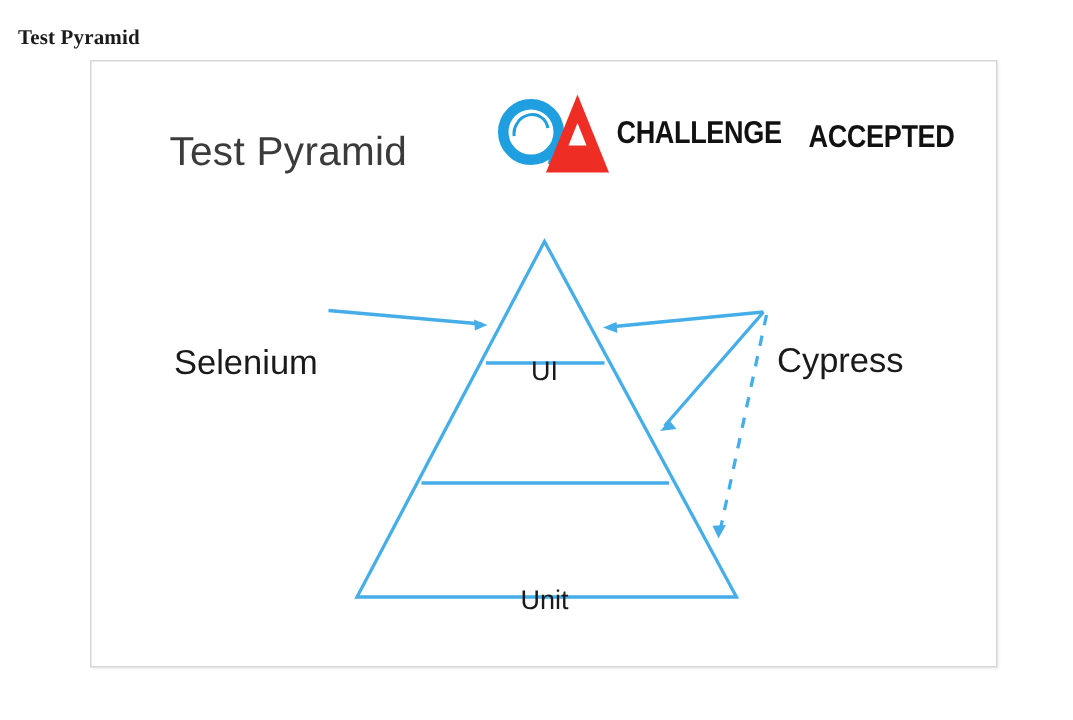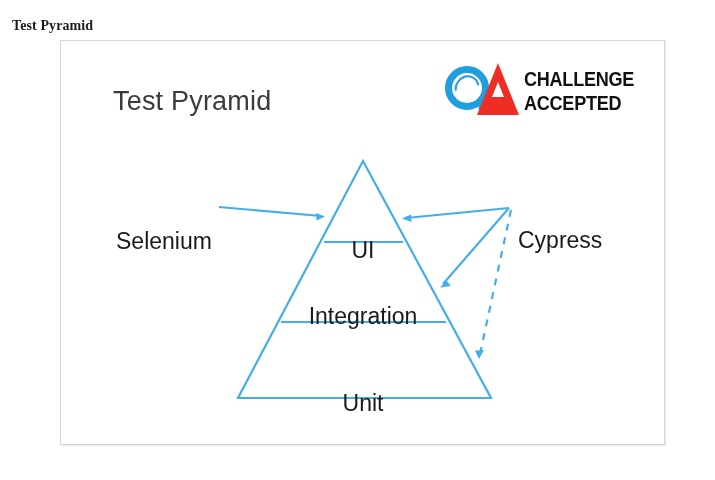--- a/index.html
+++ b/index.html
@@ -119,21 +119,21 @@
     left: 49px;
     top: 20px;
     width: 0;
     height: 0;
     border-left: 6px solid transparent;
     border-right: 6px solid transparent;
     border-bottom: 15px solid #ffffff;
   }
   .logo-text {
     display: flex;
-    flex-direction: column;
+    flex-direction: row;
     align-items: flex-start;
     margin-left: 1px;
     line-height: 1.0;
   }
   .logo-text span {
     font-family: "Liberation Sans Narrow", "Liberation Sans", sans-serif;
     font-weight: bold;
     font-size: 21px;
     color: #111111;
     letter-spacing: -0.3px;
@@ -146,21 +146,21 @@
   .diagram {
     position: absolute;
     left: 0;
     top: 0;
     width: 605px;
     height: 405px;
     pointer-events: none;
   }
   .layer-label {
     position: absolute;
-    font-size: 23px;
+    font-size: 18px;
     font-weight: 400;
     color: #1a1a1a;
     white-space: nowrap;
     text-align: center;
     transform: translateX(-50%);
   }
   .side-label {
     position: absolute;
     font-size: 23px;
     font-weight: 400;
@@ -214,20 +214,19 @@
       <polygon points="341,177.4 350,173.6 350.6,181" fill="#45aee8"></polygon>
 
       <line x1="448" y1="167" x2="382" y2="243" stroke="#45aee8" stroke-width="2.2"></line>
       <polygon points="379,246.4 385.4,239.4 390,245" fill="#45aee8"></polygon>
 
       <line x1="450" y1="169" x2="419" y2="313" stroke="#45aee8" stroke-width="2.2" stroke-dasharray="7 7"></line>
       <polygon points="418,318 414,309.5 423,309" fill="#45aee8"></polygon>
     </svg>
 
     <div class="layer-label" id="label-ui">UI</div>
-    <div class="layer-label" id="label-integration">Integration</div>
     <div class="layer-label" id="label-unit">Unit</div>
 
     <div class="side-label" id="label-selenium">Selenium</div>
     <div class="side-label" id="label-cypress">Cypress</div>
 
   </div>
 </div>
 
 </body></html>

